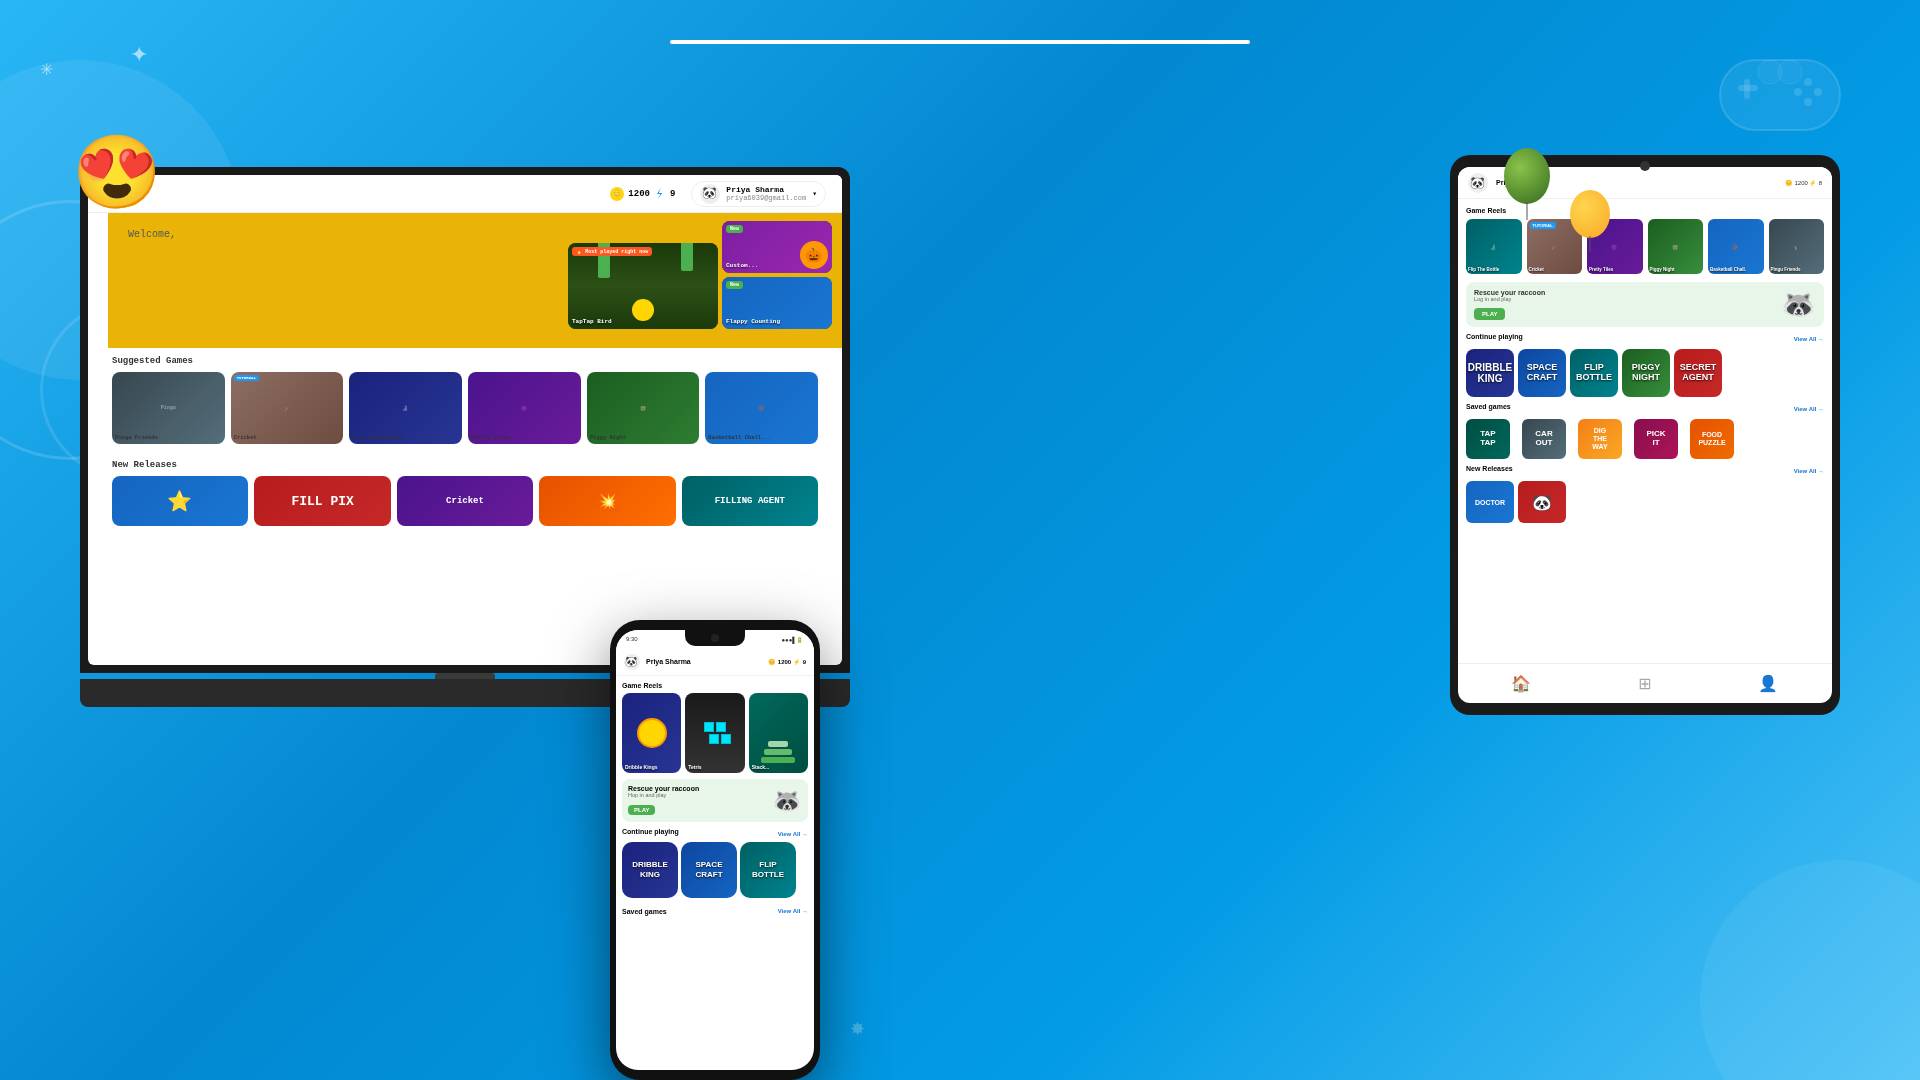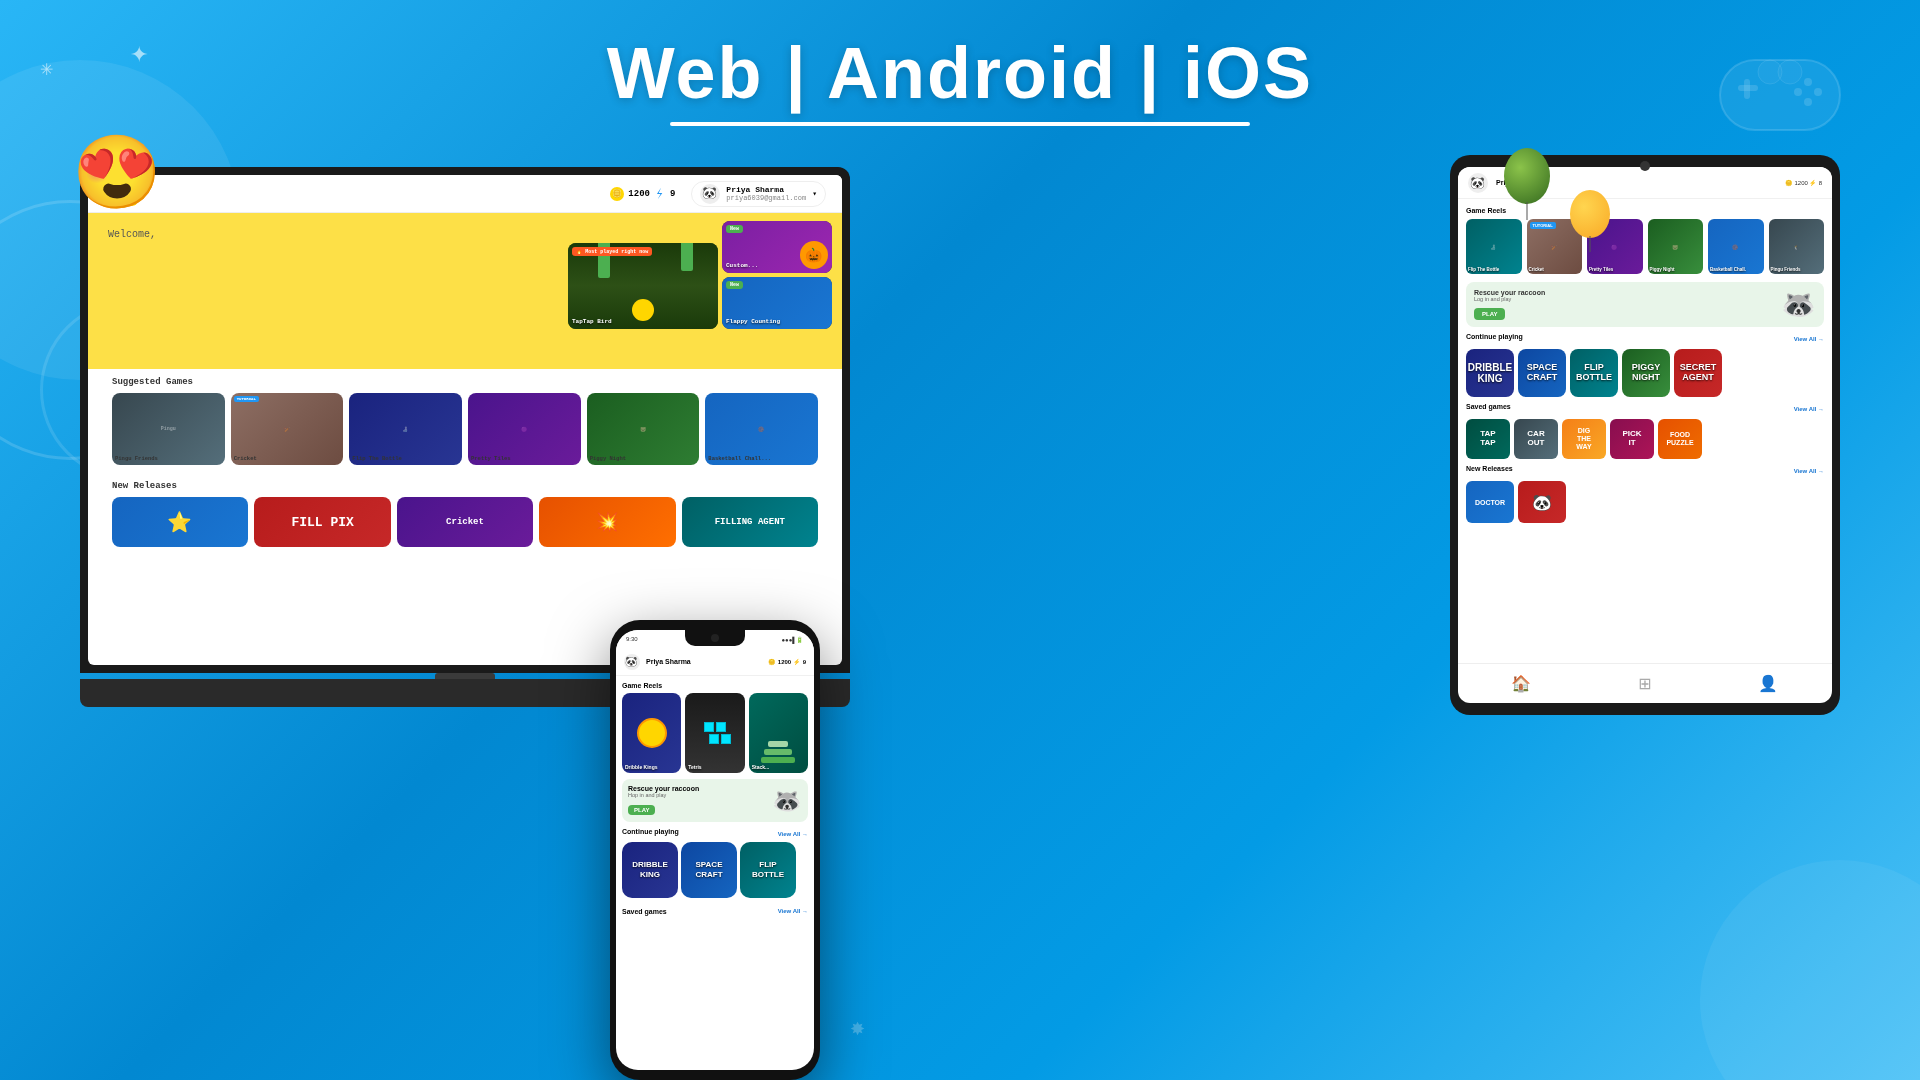--- a/index.html
+++ b/index.html
@@ -219,25 +219,26 @@
       height: 20px;
       border-radius: 50%;
       background: #eee;
       display: flex;
       align-items: center;
       justify-content: center;
       font-size: 12px;
     }
 
     .laptop-welcome {
-      background: #fde047;
+      background: #eab308;
       padding: 16px 20px;
-      height: 156px;
-      position: relative;
-      overflow: hidden;
+      height: 135px;
+      position: relative;
+      overflow: hidden;
+      margin-left: 20px;
     }
     .laptop-welcome h3 { font-size: 10px; color: #555; font-weight: normal; }
     .laptop-welcome h2 { font-size: 14px; color: #222; font-weight: 900; }
     .laptop-featured {
       position: absolute;
       right: 10px;
       top: 8px;
       display: flex;
       flex-direction: column;
       gap: 4px;
@@ -459,21 +460,21 @@
     }
     .continue-card {
       width: 48px;
       height: 48px;
       border-radius: 8px;
       overflow: hidden;
       position: relative;
     }
     .saved-games-row {
       display: flex;
-      gap: 4px;
+      gap: 12px;
       margin-top: 4px;
     }
     .saved-card {
       width: 44px;
       height: 40px;
       border-radius: 6px;
       overflow: hidden;
     }
     .tablet-bottom-nav {
       height: 40px;
@@ -682,21 +683,20 @@
 <div class="bg-arc-left2"></div>
 <div class="bg-circle-br"></div>
 
 <span class="deco-star" style="left:40px;top:60px;font-size:16px;">✳</span>
 <span class="deco-star" style="left:130px;top:42px;font-size:22px;">✦</span>
 <span class="deco-star" style="right:200px;top:200px;font-size:14px;color:rgba(255,255,255,0.4);">✳</span>
 <span class="deco-star" style="right:160px;top:230px;font-size:10px;color:rgba(255,255,255,0.3);">✦</span>
 <span class="deco-star" style="left:850px;bottom:40px;font-size:18px;color:rgba(255,255,255,0.25);">✸</span>
 
 <div class="header-title">
-  <h1>Web | Android | iOS</h1>
   <span class="header-underline"></span>
 </div>
 
 <div class="emoji-heart">😍</div>
 
 <div style="position:absolute;right:370px;top:148px;z-index:20;">
   <div style="width:46px;height:56px;background:radial-gradient(circle at 35% 35%,#8bc34a,#33691e);border-radius:50% 50% 50% 50%;position:relative;">
     <div style="position:absolute;bottom:-16px;left:50%;width:1px;height:18px;background:#555;transform:translateX(-50%);"></div>
   </div>
 </div>

